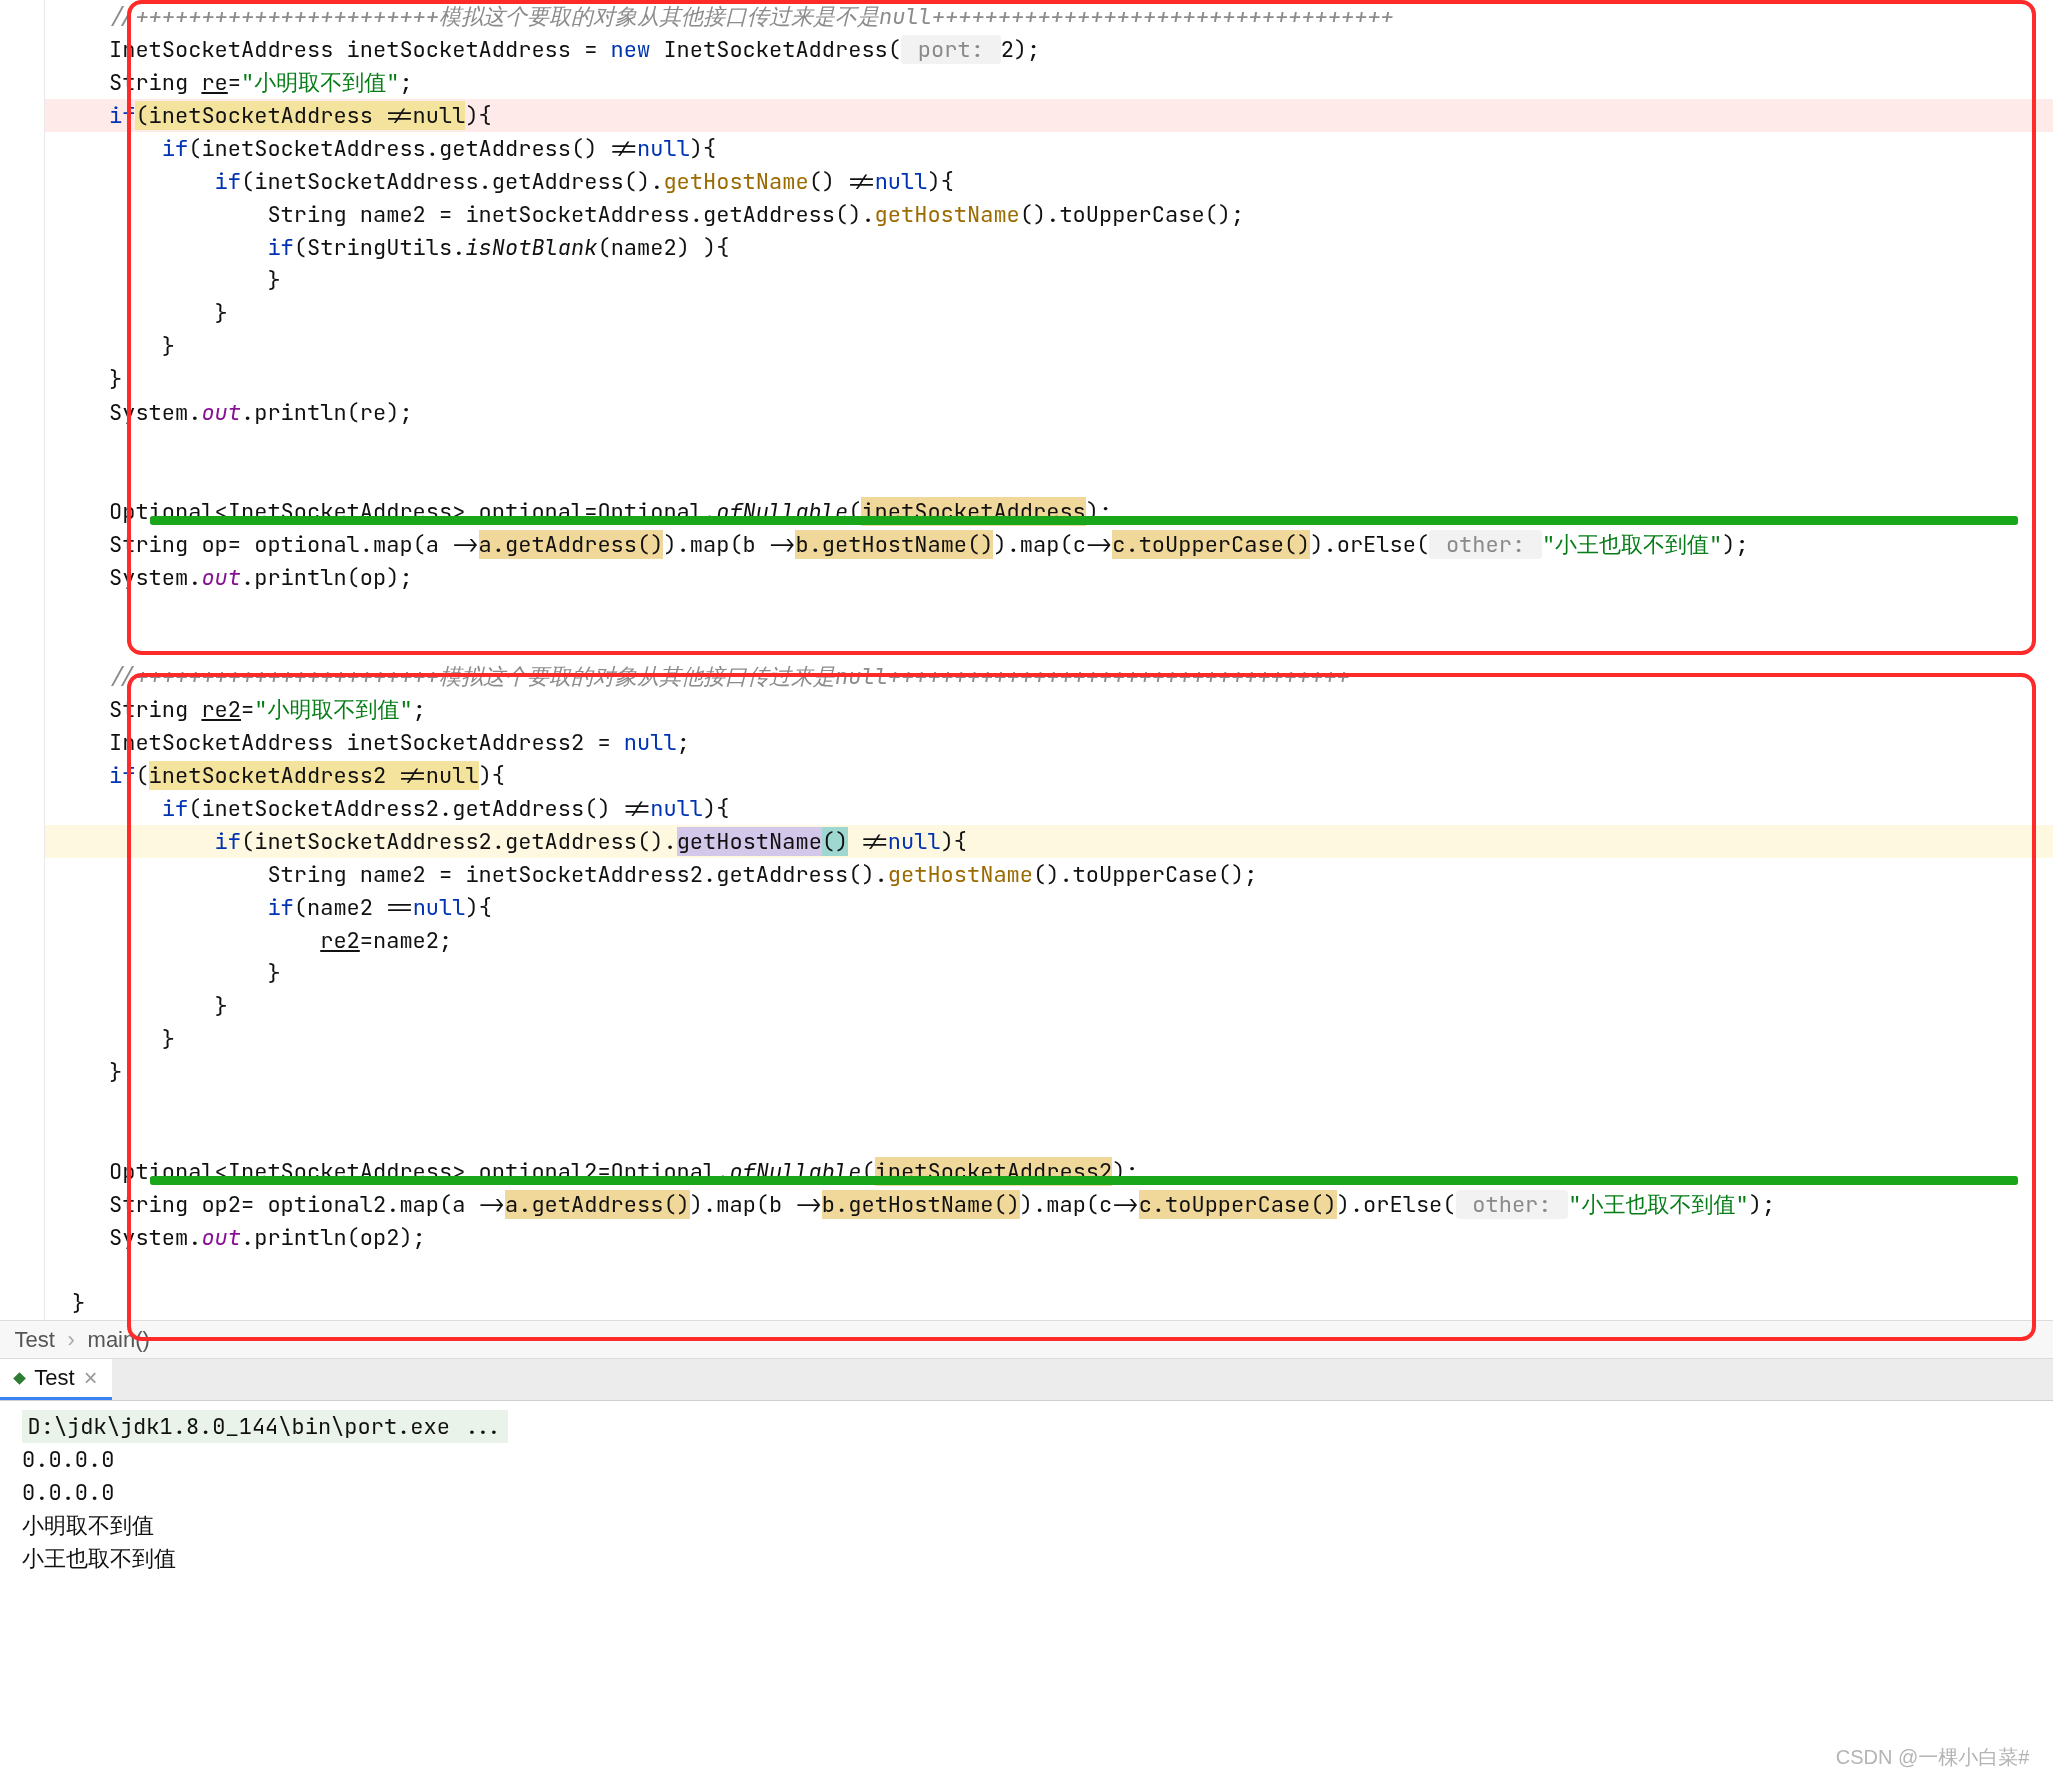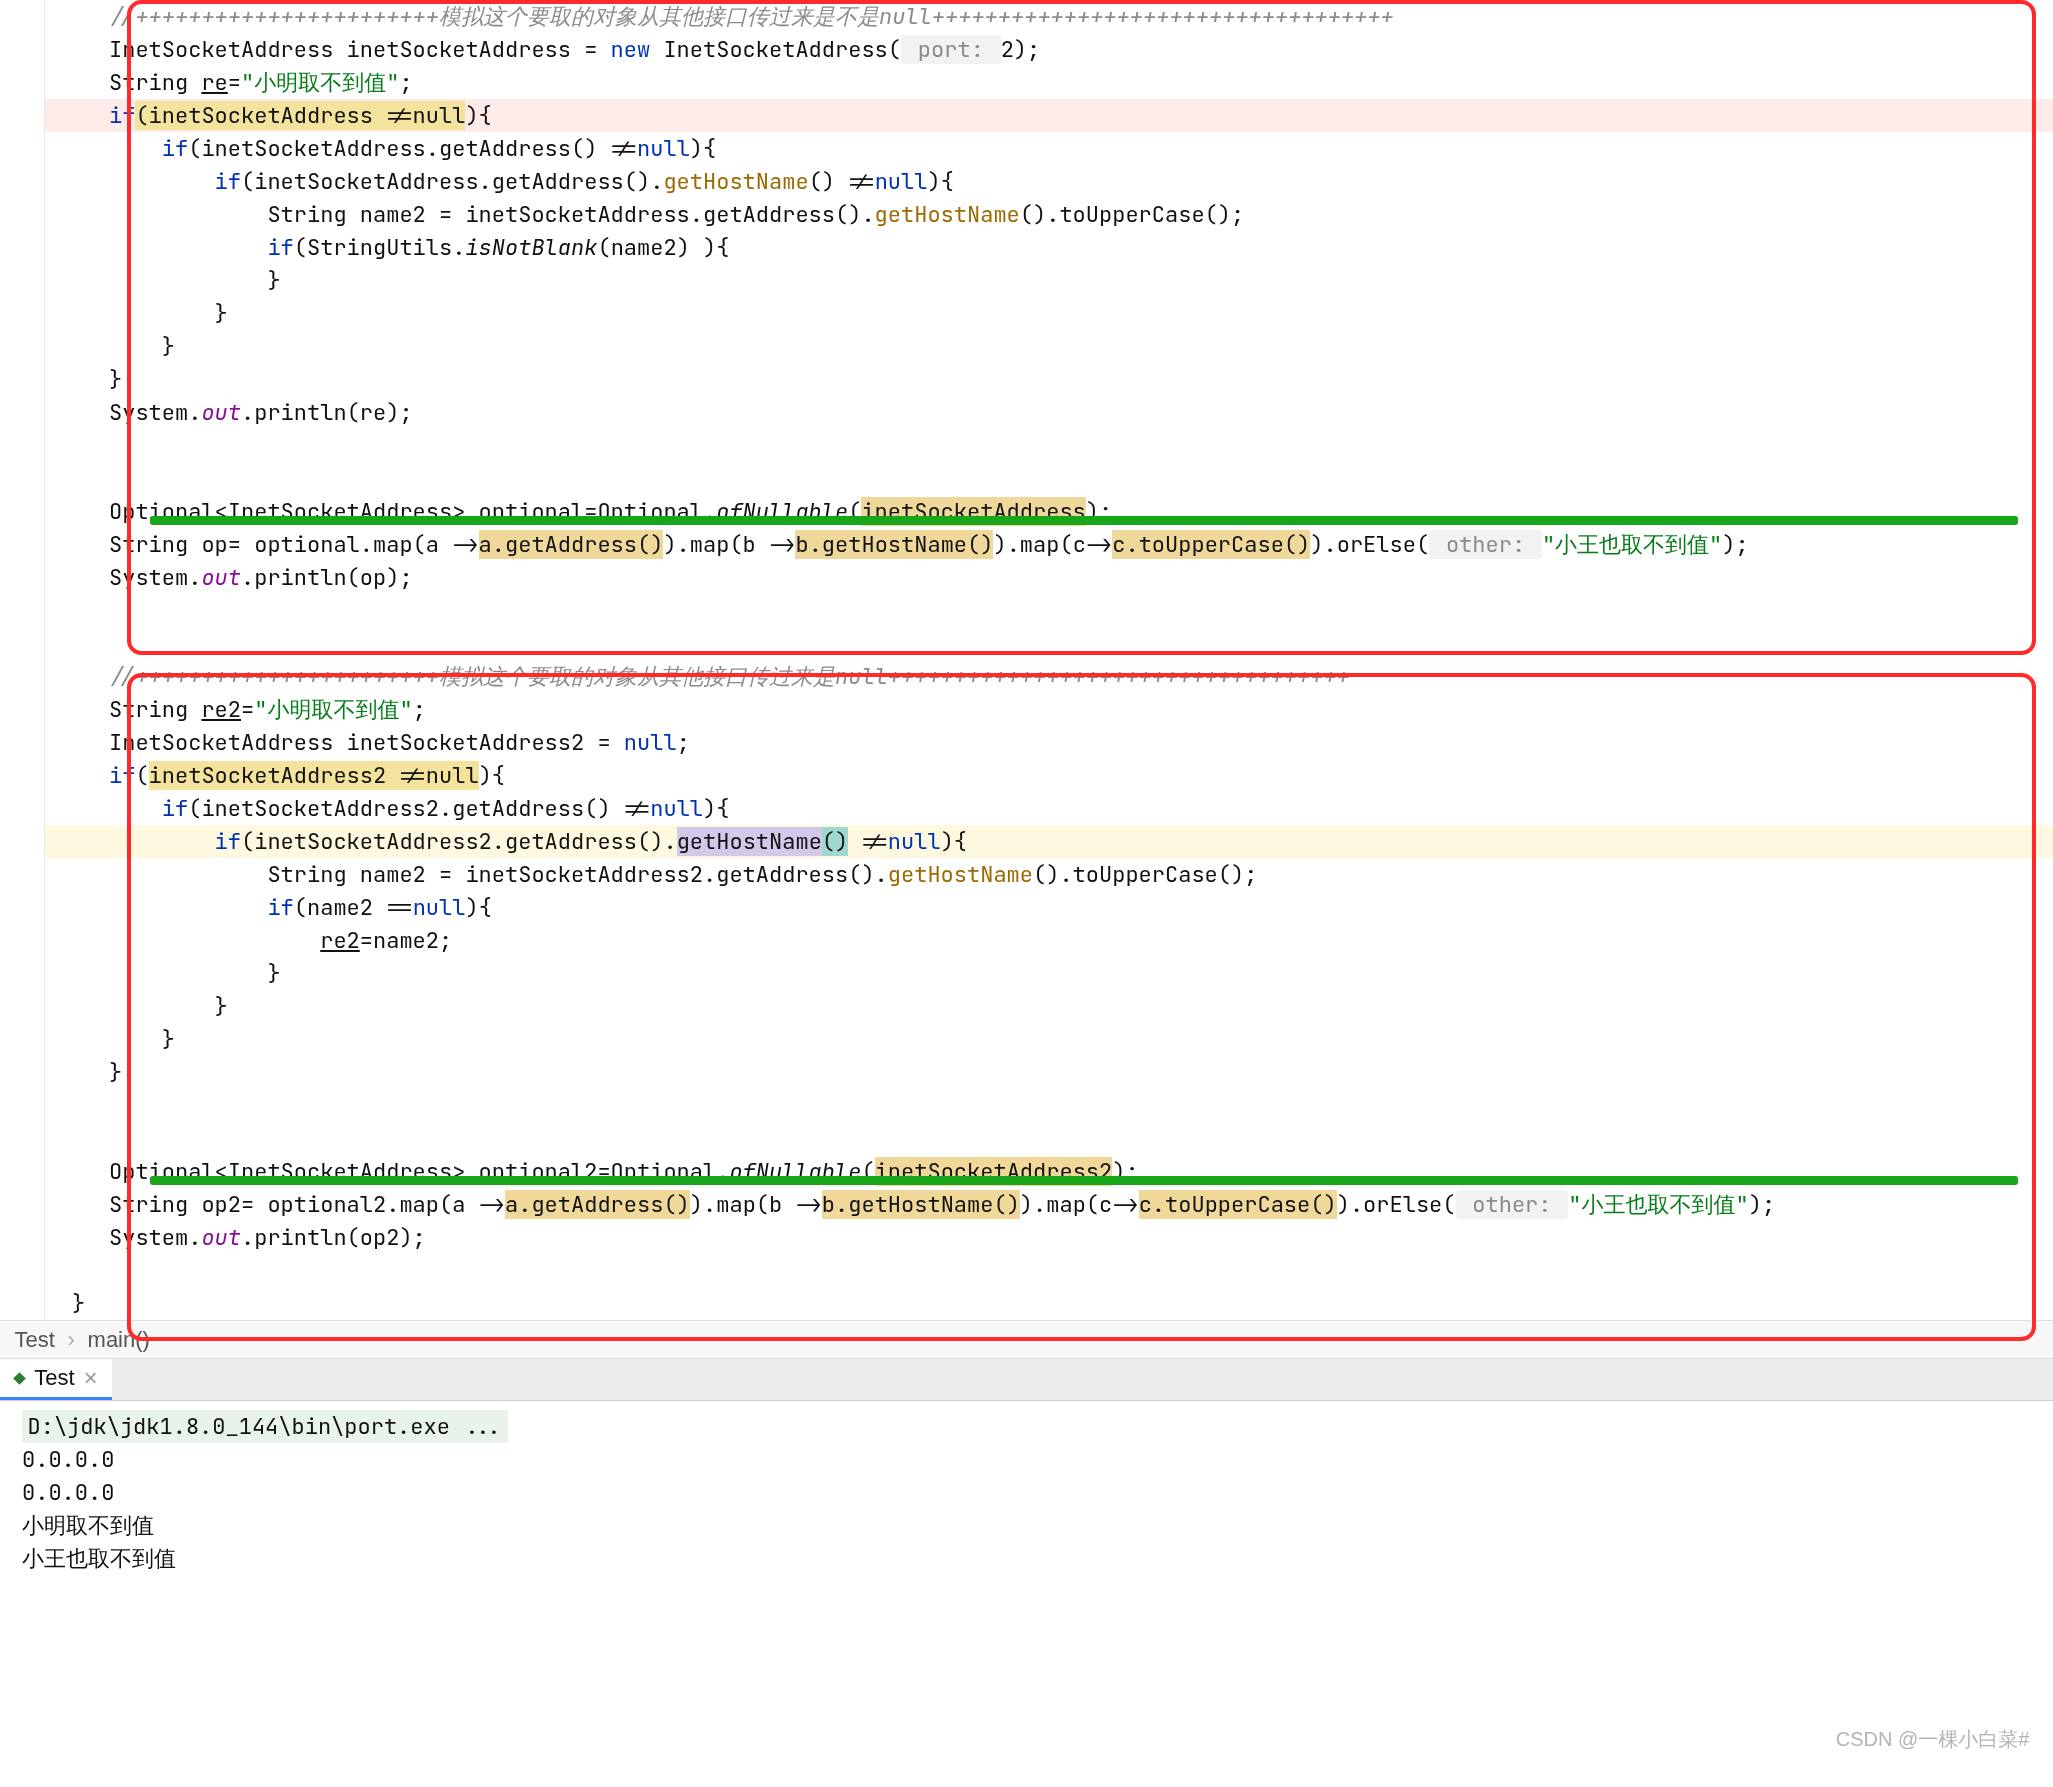--- a/index.html
+++ b/index.html
@@ -59,21 +59,21 @@
   transform:rotate(45deg); margin-right:1.8px;
 }
 .tab .close { color:#999; font-size:23.6px; }
 
 .console {
   padding:9px 22px 27px; font-size:22px; line-height:33px; white-space:pre;
 }
 .exec { background:#eaf3ea; display:inline-block; padding:0 5.5px; }
 
 .watermark {
-  position:fixed; right:23.6px; bottom:34px; color:#b4b4b4;
+  position:fixed; right:23.6px; bottom:16px; color:#b4b4b4;
   font-family:-apple-system,"Segoe UI",sans-serif; font-size:20px;
 }
 </style>
 </head>
 <body>
 
 <div class="editor">
   <div class="gutter"></div>
   <div class="code">
 

